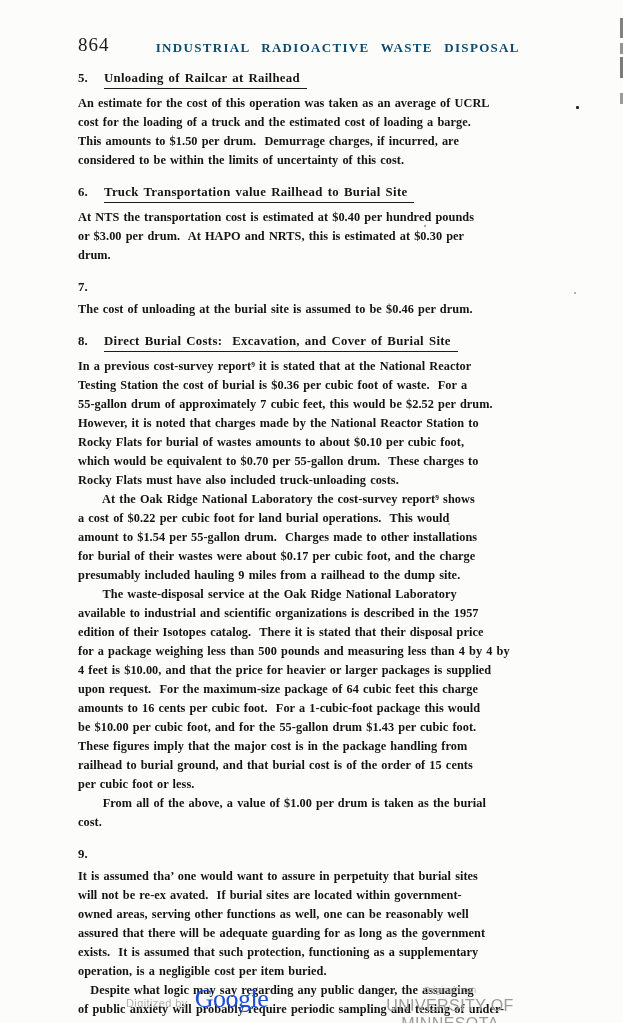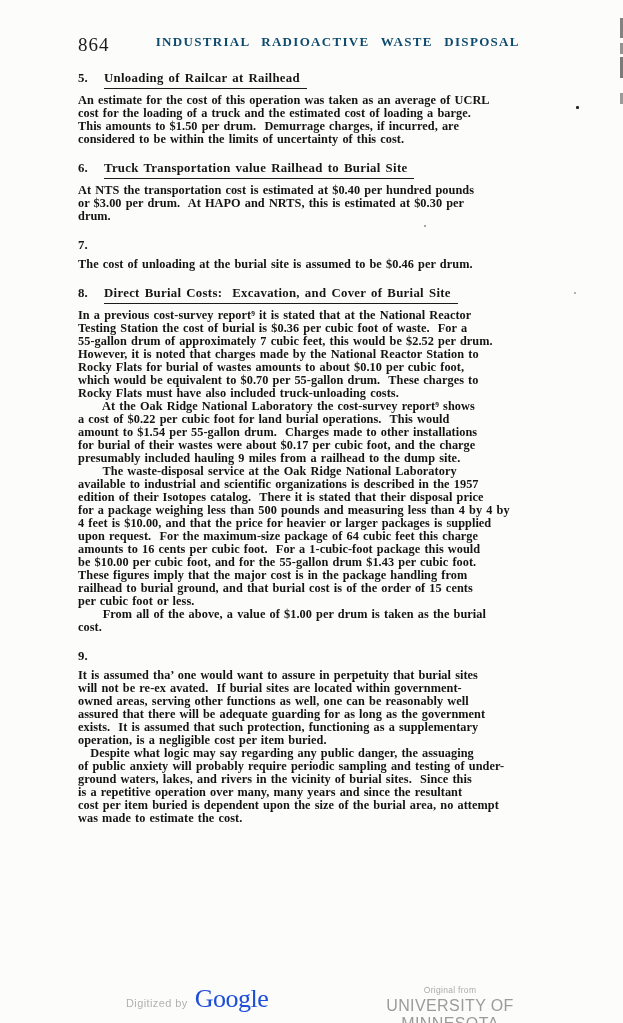--- a/index.html
+++ b/index.html
@@ -5,37 +5,37 @@
   html,body{margin:0;padding:0;background:#e8e8e8;}
   .page{
     position:relative;
     width:623px;height:1023px;
     background:#fcfcfb;
     overflow:hidden;
     font-family:"Liberation Serif","DejaVu Serif",serif;
     color:#161616;
   }
   .content{position:absolute;left:78px;top:34px;width:516px;}
-  .page-header{display:flex;align-items:flex-start;margin-bottom:15px;}
+  .page-header{display:flex;align-items:flex-end;margin-bottom:15px;}
   .pageno{font-size:19px;letter-spacing:1px;color:#1b1b1b;}
   .running{
     flex:1;text-align:center;font-size:13px;font-weight:bold;
     letter-spacing:1.3px;word-spacing:7px;color:#0c4a6e;
     padding-right:28px;
   }
   section{margin-top:15px;}
   .heading{display:flex;font-size:12.8px;font-weight:bold;margin-bottom:5px;white-space:pre;}
   .hnum{width:26px;flex:none;}
   .htitle{
     border-bottom:1.6px solid #1c1c1c;
     padding:0 7px 2px 0;
     letter-spacing:0.3px;word-spacing:1.5px;
   }
   .body{
-    font-size:12.3px;font-weight:bold;line-height:13px;
+    font-size:12.3px;font-weight:bold;line-height:19px;
     white-space:pre;letter-spacing:0.05px;word-spacing:1px;
     color:#141414;
   }
   
   .edge-seg{position:absolute;width:3px;background:#5a5a5a;left:620px;}
   .speck{position:absolute;background:#555;border-radius:1px;}
   
   .footer-left{
     position:absolute;left:126px;top:988px;
     display:flex;align-items:baseline;

